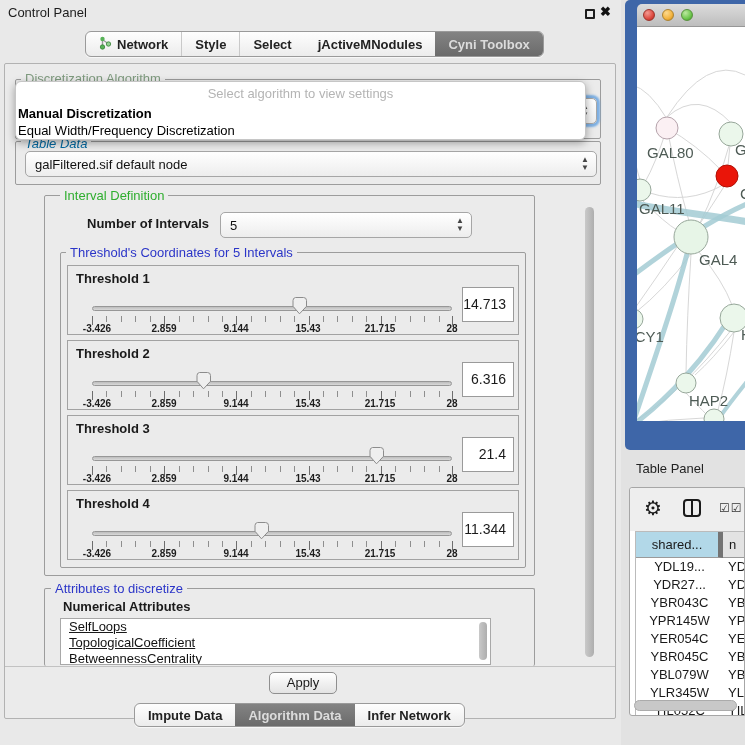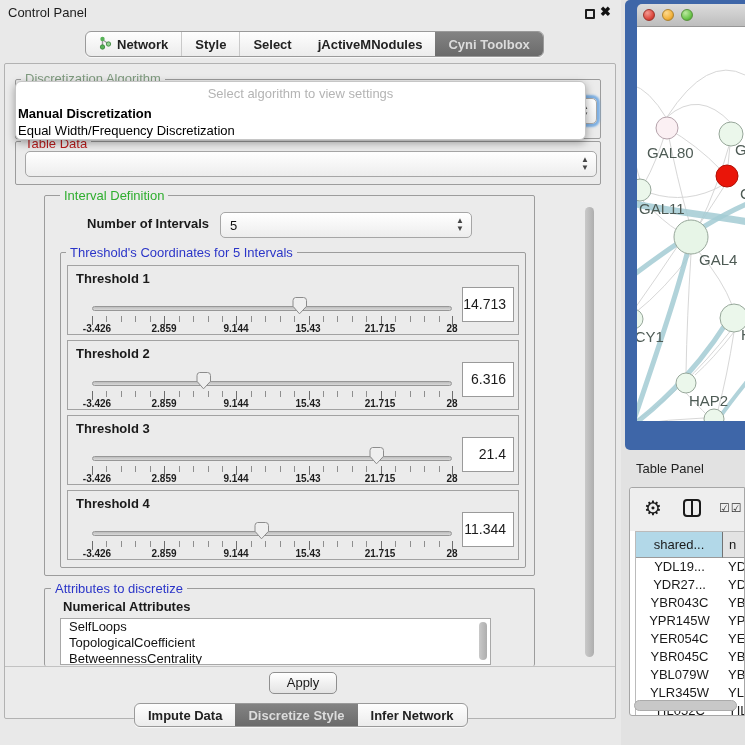--- a/index.html
+++ b/index.html
@@ -65,21 +65,21 @@
   .netcanvas { position:absolute; left:12px; top:27px; width:108px; height:394px; background:#ffffff; overflow:hidden; }
 
   
   .tp-title { position:absolute; left:636px; top:461px; font-size:13px; color:#222; }
   .tp-box { position:absolute; left:629px; top:487px; width:116px; height:229px; background:#ffffff; border:1px solid #a6a6a6; border-radius:3px 0 0 3px; }
   .tp-toolbar { position:absolute; left:0; top:0; width:100%; height:43px; background:#eeeeee; border-radius:3px 0 0 0; }
   .gear { position:absolute; left:14px; top:8px; font-size:20px; color:#1a1a1a; }
   .checks { position:absolute; left:89px; top:13px; font-size:12px; color:#333; letter-spacing:1px; }
   .tp-table { position:absolute; left:5px; top:43px; right:0; bottom:0; overflow:hidden; border-left:1px solid #bbb; border-top:1px solid #bbb; }
   .hdr { display:flex; height:26px; }
-  .hcell { font-size:13px; display:flex; align-items:center; justify-content:center; border-right:1px solid #737373; border-bottom:1px solid #9a9a9a; }
+  .hcell { font-size:13px; display:flex; align-items:center; justify-content:center; border-right:5px solid #737373; border-bottom:1px solid #9a9a9a; }
   .hc1 { width:87px; background:#b2d8e8; }
   .hc2 { flex:1; background:#e3e3e3; justify-content:flex-start; padding-left:6px; border-right:none; }
   .trow { display:flex; height:18px; line-height:18px; font-size:13px; background:#fff; }
   .tc1 { width:87px; text-align:center; }
   .tc2 { flex:1; padding-left:5px; overflow:hidden; }
   .hscroll { position:absolute; left:4px; top:212px; width:103px; height:11px; background:#c8c8c8; border:1px solid #ababab; border-radius:6px; }
 </style>
 </head>
 <body>
 
@@ -123,22 +123,23 @@
       <span class="stepper">▲<span>▼</span></span>
     </div>
 
     <div class="popup" style="left:10px; top:17px; width:571px; height:59px;">
       <div class="prompt">Select algorithm to view settings</div>
       <div class="opt bold">Manual Discretization</div>
       <div class="opt">Equal Width/Frequency Discretization</div>
     </div>
 
     <div class="group" style="left:10px; top:77px; width:586px; height:44px;"></div>
-    <div class="gtitle" style="left:16px; top:72px; color:#b91c1c;">Table Data</div>
+    <div class="gtitle" style="left:16px; top:72px; color:#0369a1;font-style:italic;">Table Data</div>
     <div class="combo" style="left:20px; top:87px; width:572px;">
+      <span>galFiltered.sif default node</span>
       <span class="stepper">▲<span>▼</span></span>
     </div>
 
     <div class="group" style="left:39px; top:131px; width:491px; height:381px;">
       <div class="gtitle green" style="left:15px; top:-8px;">Interval Definition</div>
 
       <div class="abs" style="left:42px; top:20px; font-weight:bold;">Number of Intervals</div>
       <div class="combo" style="left:175px; top:16px; width:252px;">
         <span>5</span>
         <span class="stepper">▲<span>▼</span></span>
@@ -247,38 +248,38 @@
           <div class="valbox">11.344</div>
         </div>
       </div>
     </div>
 
     <div class="vthumb" style="left:580px; top:143px; width:9px; height:450px;"></div>
 
     <div class="group" style="left:39px; top:524px; width:491px; height:78px; border-bottom:none;">
       <div class="gtitle blue" style="left:6px; top:-8px;">Attributes to discretize</div>
       <div class="abs" style="left:10px; top:10px; font-weight:bold;padding-left:8px;">Numerical Attributes</div>
-      <div class="listbox" style="left:15px; top:29px; width:431px; height:47px;">
+      <div class="listbox" style="left:15px; top:29px; width:431px; height:47px;text-decoration:underline;">
         <div class="li">SelfLoops</div>
         <div class="li">TopologicalCoefficient</div>
         <div class="li">BetweennessCentrality</div>
         <div class="vthumb" style="right:3px; top:3px; width:8px; height:38px;"></div>
       </div>
     </div>
 
     <div class="edgeline"></div>
     <div class="applybtn">Apply</div>
   </div>
 
   <div class="segbar" style="left:134px; top:703px; height:24px;">
     <div class="seg">
         <span>Impute Data</span>
       </div>
     <div class="seg sel">
-        <span>Discretize Style</span>
+        <span>Algorithm Data</span>
       </div>
     <div class="seg">
         <span>Infer Network</span>
       </div>
   </div>
 </div>
 
 <div class="netwin">
   <div class="nettitle">
     <div class="light" style="left:6px; background:radial-gradient(circle at 35% 30%, #f29a92, #dd4a41 60%, #a8241c); border:1px solid #9c342c;"></div>

